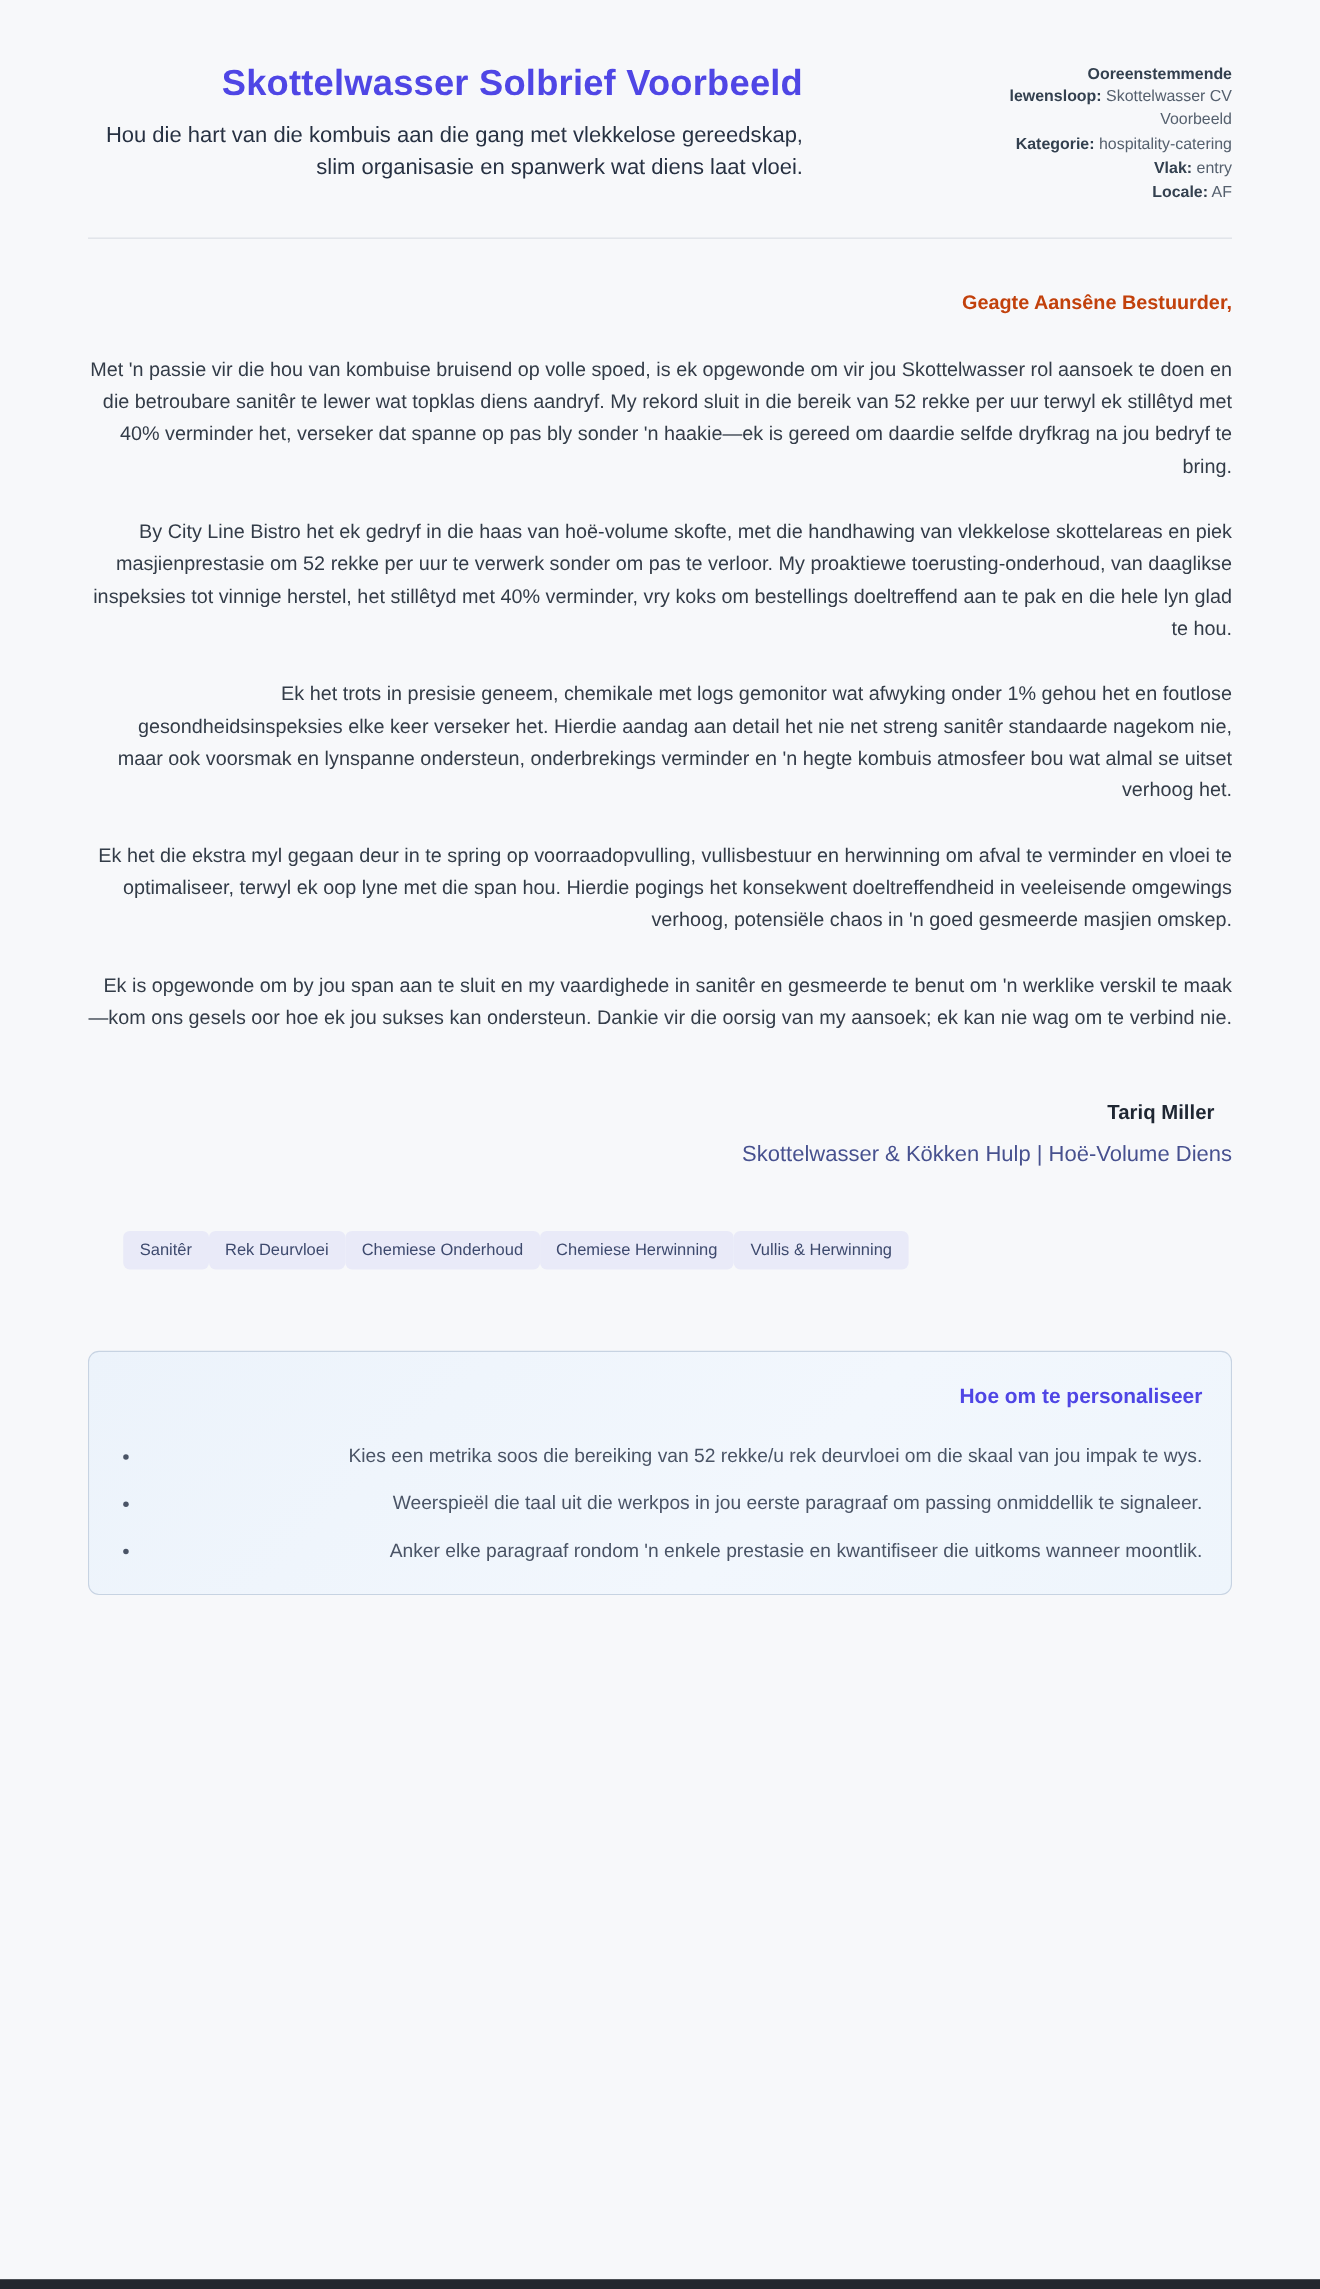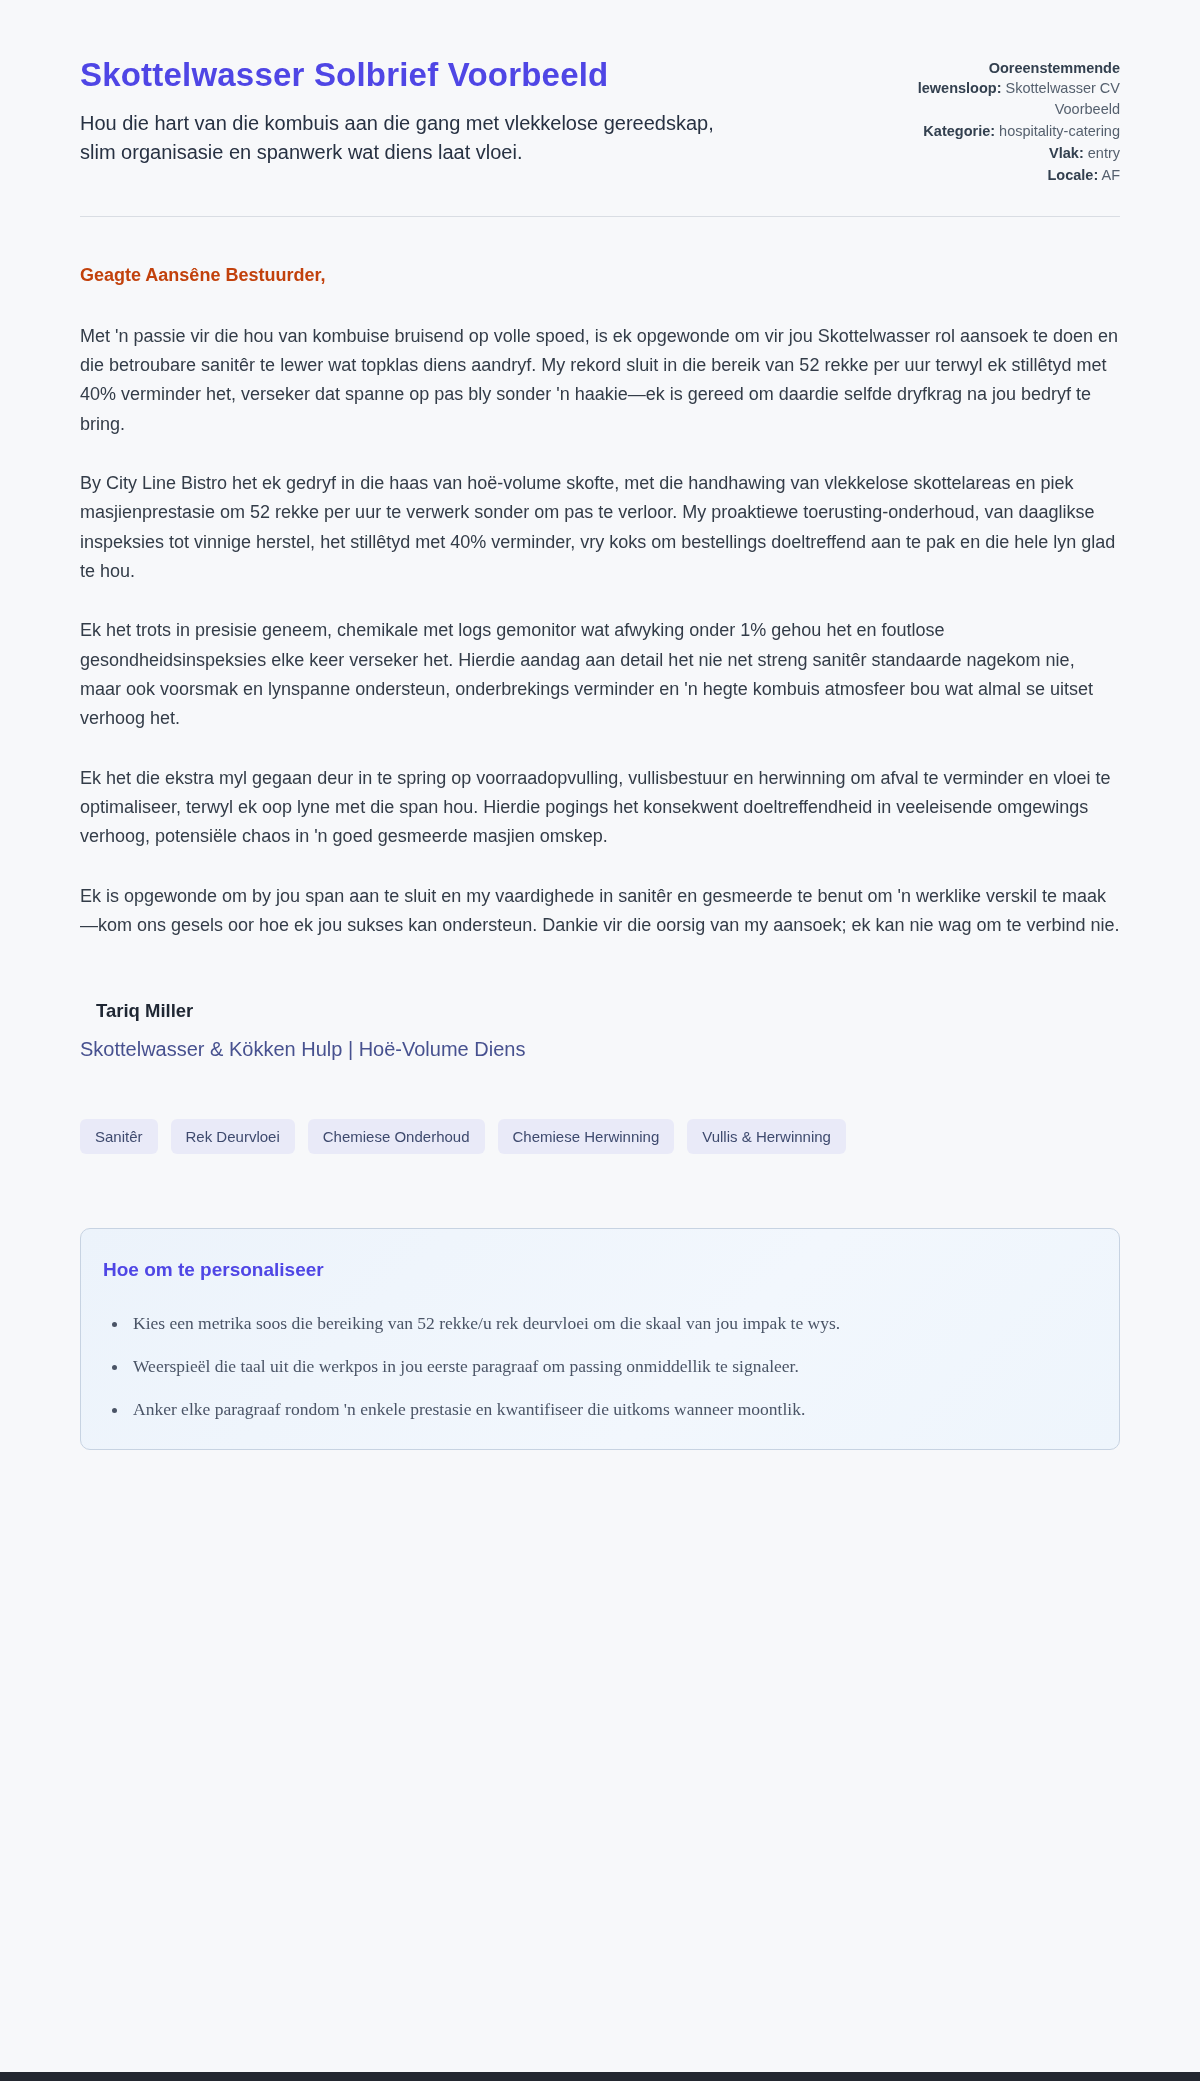--- a/index.html
+++ b/index.html
@@ -1,15 +1,15 @@
 <!DOCTYPE html>
 <html><head>
 <meta charset="utf-8">
 <style>
-  * { box-sizing: border-box; }
+  * { box-sizing: border-box; text-align: right; }
   html, body { margin: 0; padding: 0; }
   body {
     width: 1200px;
     min-height: 2081px;
     background: #f7f8fa;
     font-family: "Liberation Sans", "DejaVu Sans", sans-serif;
     color: #333c48;
     position: relative;
   }
   .page {
@@ -88,21 +88,21 @@
     font-size: 20px;
     color: #47518f;
     margin: 13px 0 0 0;
   }
 
   
   .tags {
     margin-top: 58px;
     display: flex;
     flex-wrap: wrap;
-    gap: 13px;
+    margin-left: 32px;
   }
   .chip {
     background: #e9eaf8;
     color: #3e4a6e;
     font-size: 15px;
     line-height: 1;
     padding: 10px 15px;
     border-radius: 6px;
     white-space: nowrap;
   }
@@ -124,21 +124,20 @@
   .tips-list {
     margin: 0;
     padding-left: 26px;
   }
   .tips-list li {
     font-size: 17.5px;
     line-height: 1.6;
     color: #4a5466;
     margin-bottom: 15px;
     padding-left: 4px;
-    font-family: Liberation Serif, serif;
   }
   .tips-list li:last-child { margin-bottom: 4px; }
 
   
   .footer-bar {
     position: absolute;
     left: 0;
     right: 0;
     bottom: 0;
     height: 9px;

